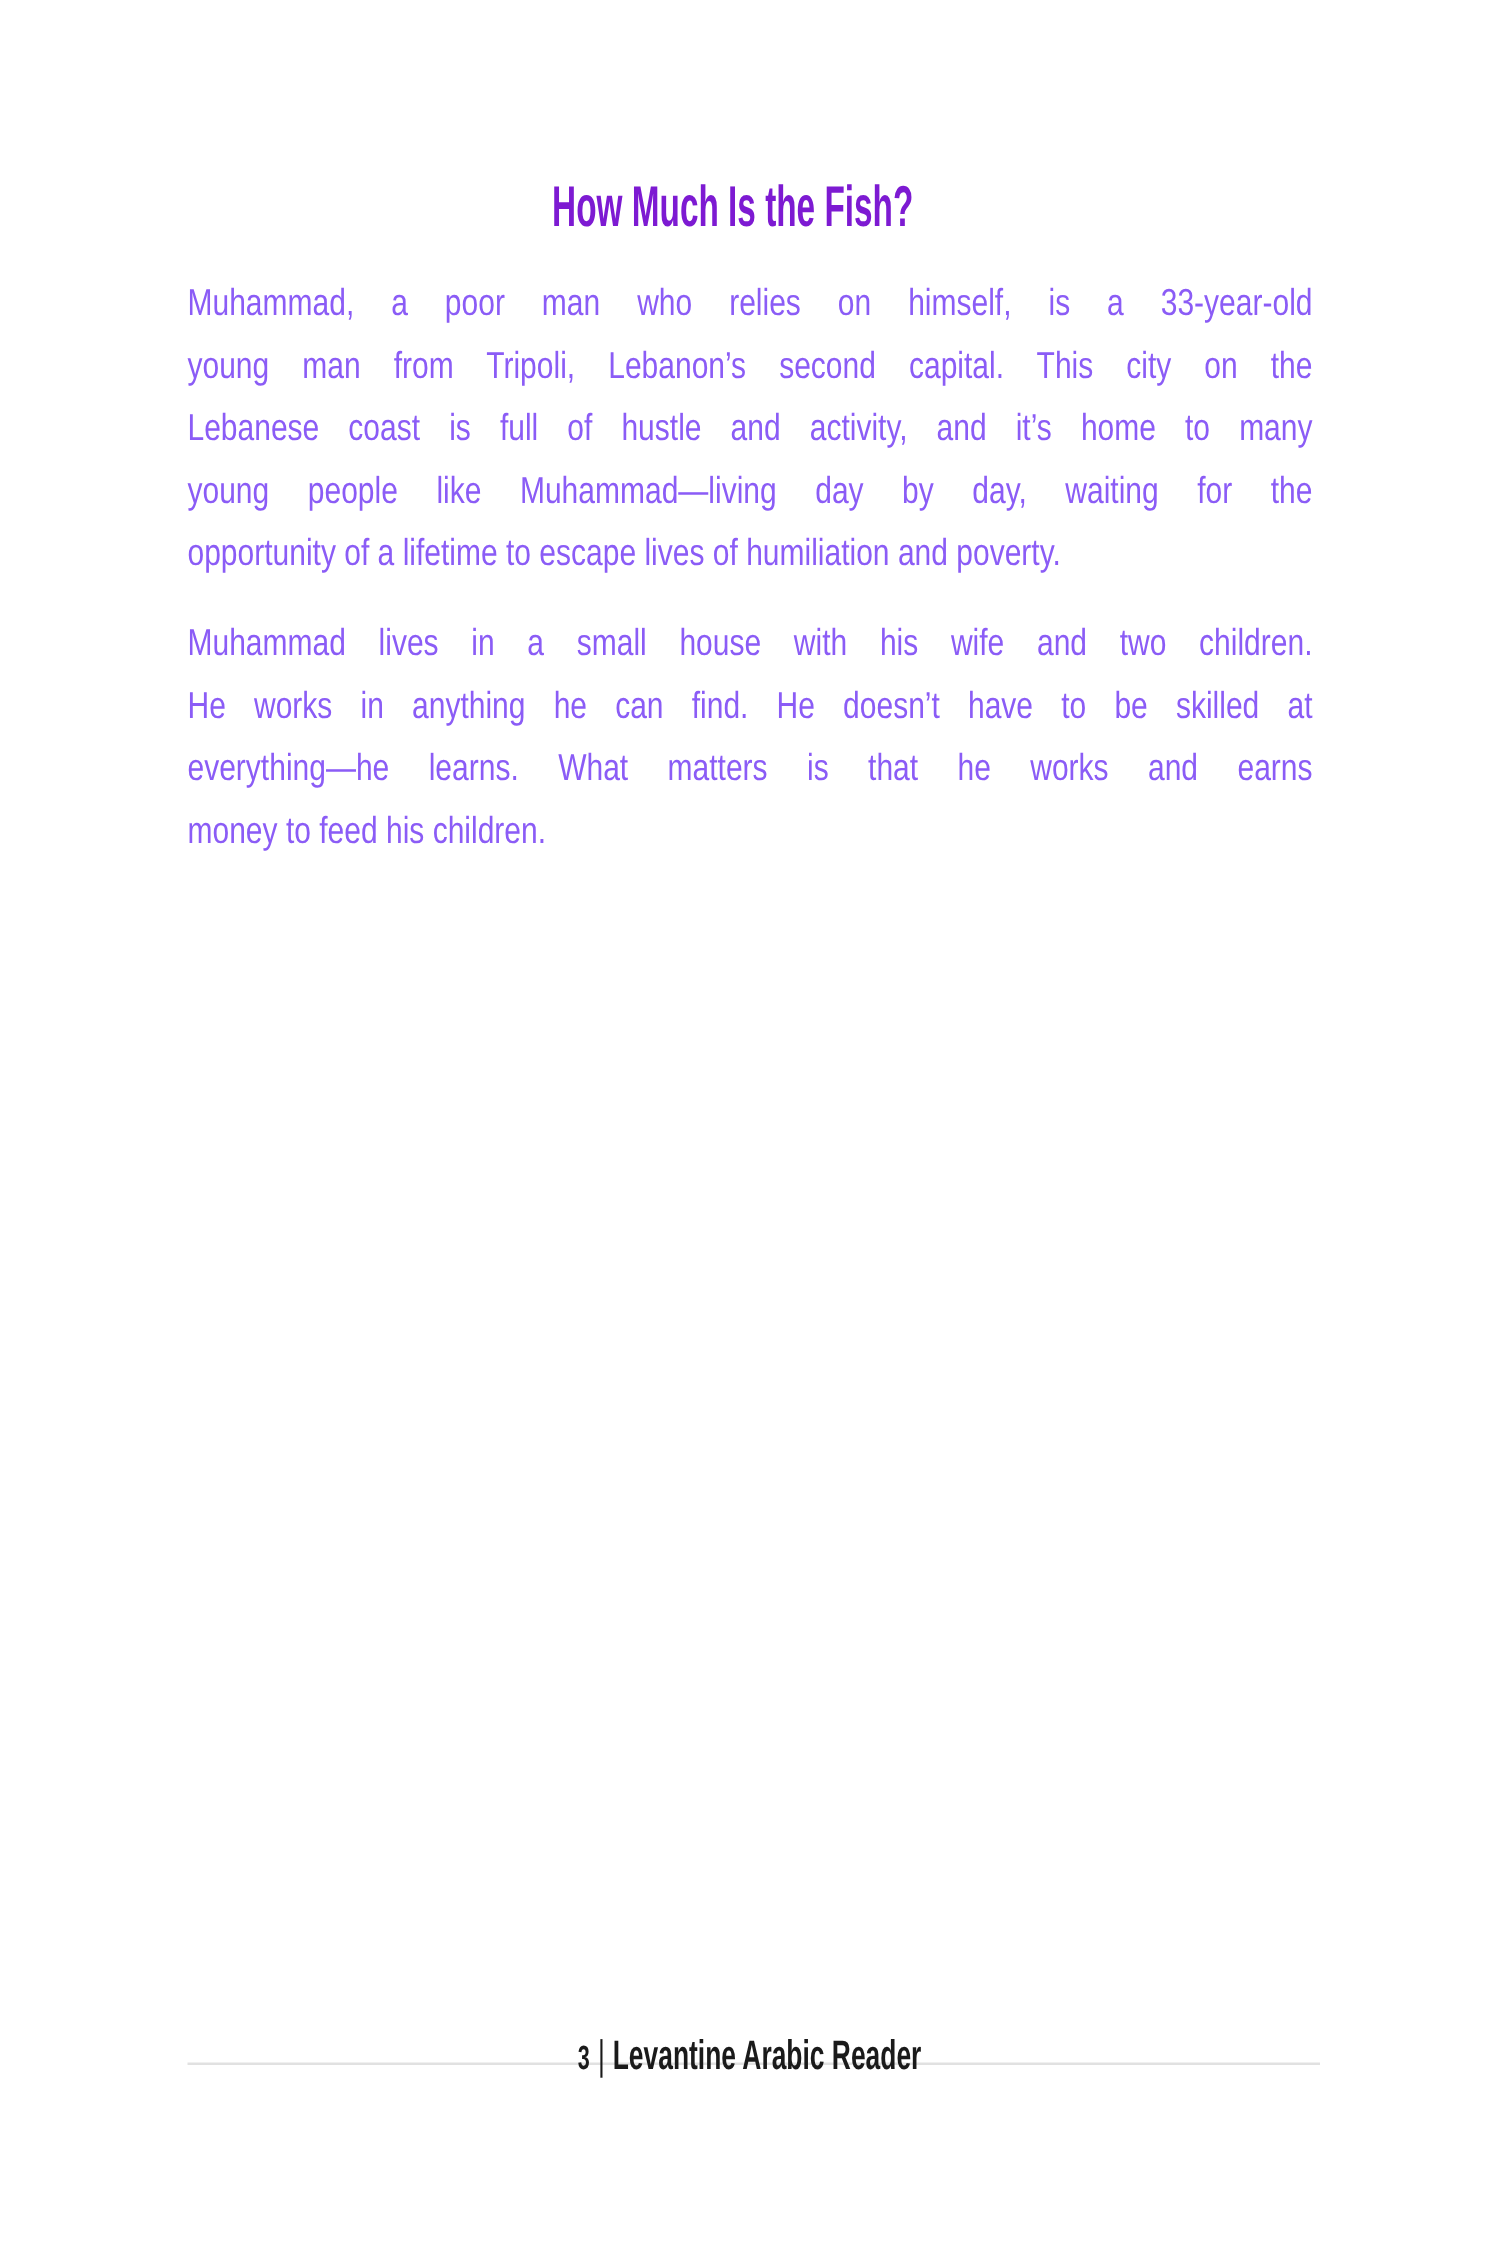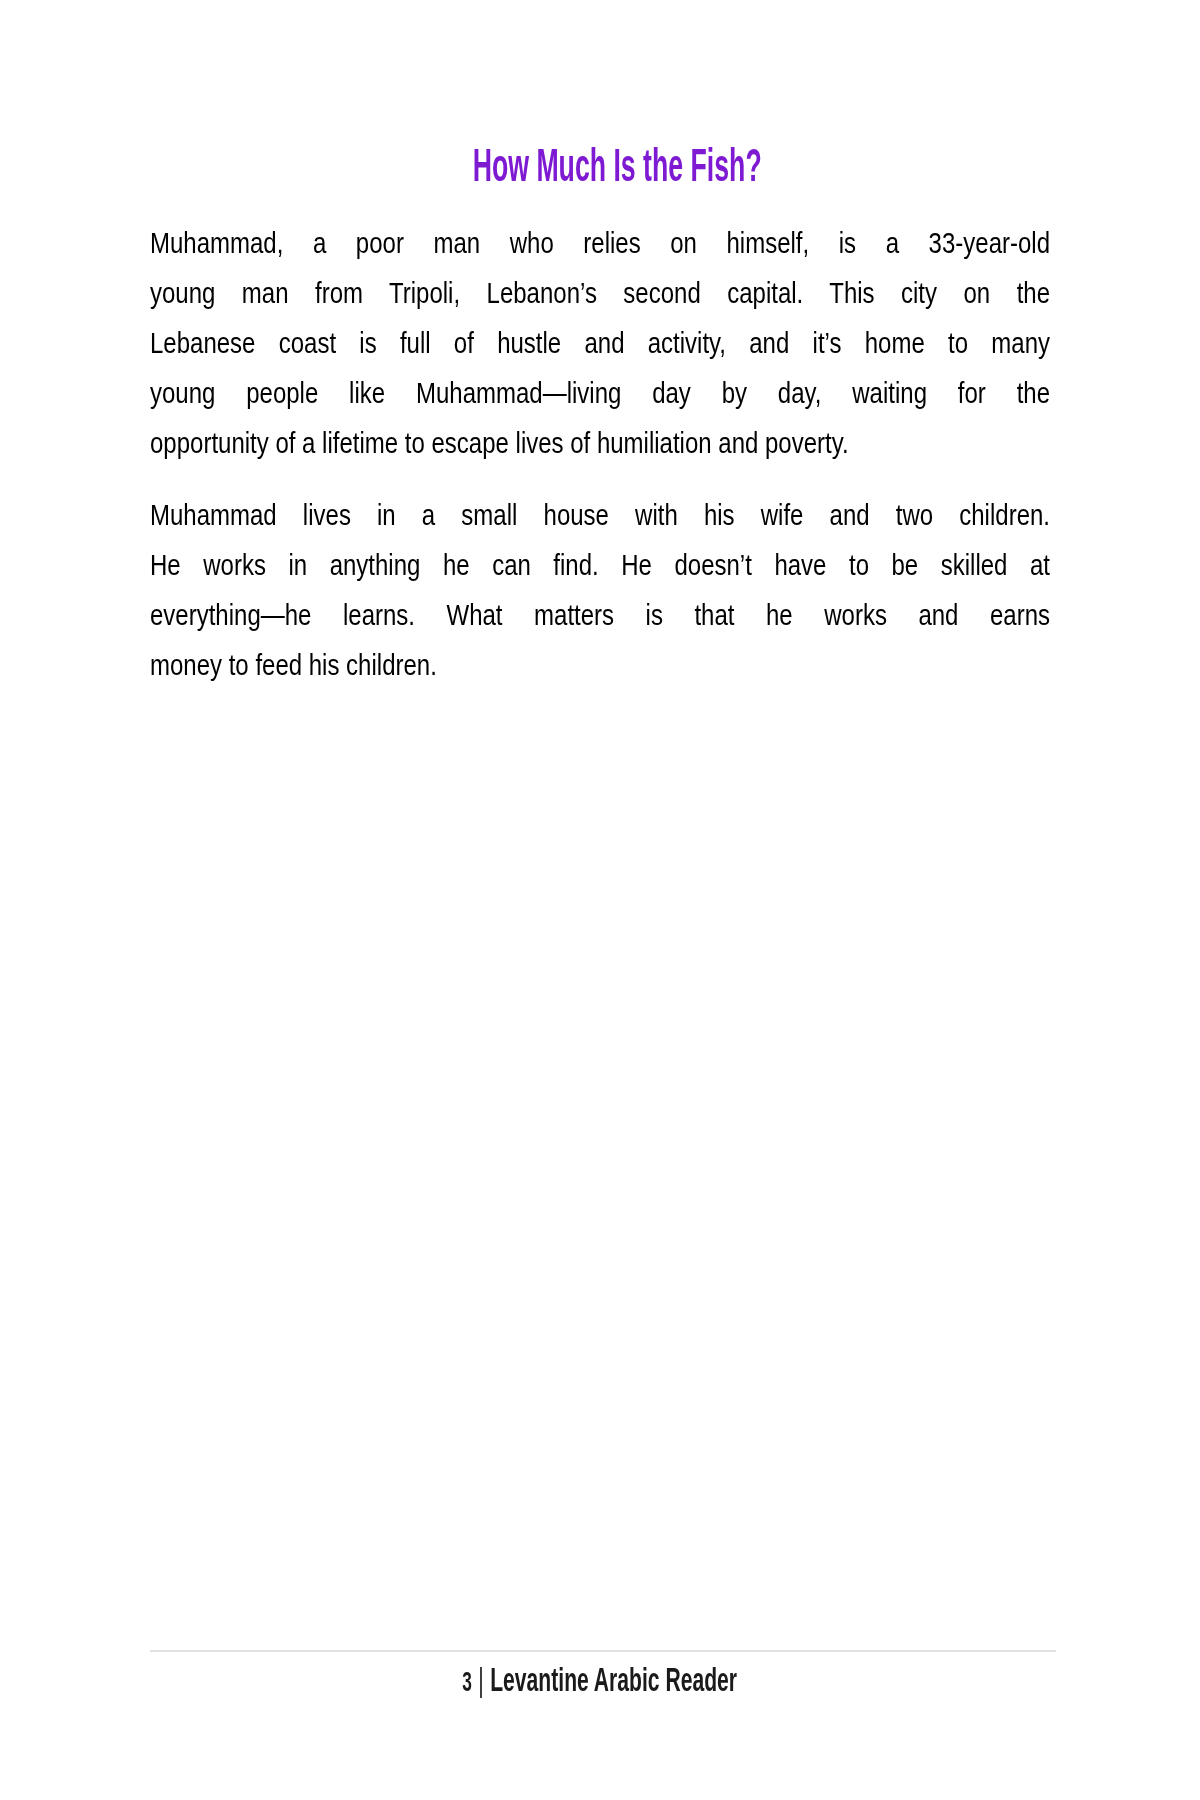--- a/index.html
+++ b/index.html
@@ -8,21 +8,21 @@
     width: 1200px;
     height: 1800px;
     background: #ffffff;
     font-family: "Liberation Sans", sans-serif;
     overflow: hidden;
   }
 
   
   .title-row {
     position: absolute;
-    left: 167px;
+    left: 136px;
     top: 134px;
     width: 900px;
     height: 62px;
     line-height: 62px;
     text-align: center;
   }
   .title-text {
     display: inline-block;
     font-size: 46px;
     font-weight: 700;
@@ -32,21 +32,21 @@
     transform: scaleX(0.58);
     transform-origin: 50% 50%;
   }
 
   
   .story {
     position: absolute;
     left: 150px;
     top: 218px;
     width: 900px;
-    color: #000000;
+    color: #8b5cf6;
   }
   .para { margin: 0 0 22px 0; }
   .para:last-child { margin-bottom: 0; }
   .line {
     width: 1125px;               
     height: 50px;
     line-height: 50px;
     font-size: 30px;
     text-align: justify;
     text-align-last: justify;
@@ -66,21 +66,21 @@
     position: absolute;
     left: 150px;
     top: 1650px;
     width: 906px;
     height: 2px;
     background: #e1e1e1;
   }
   .footer-row {
     position: absolute;
     left: 150px;
-    top: 1652px;
+    top: 1616px;
     width: 900px;
     height: 56px;
     line-height: 56px;
     text-align: center;
   }
   .footer-text {
     display: inline-block;
     font-size: 33px;
     font-weight: 700;
     color: #1a1a1a;

